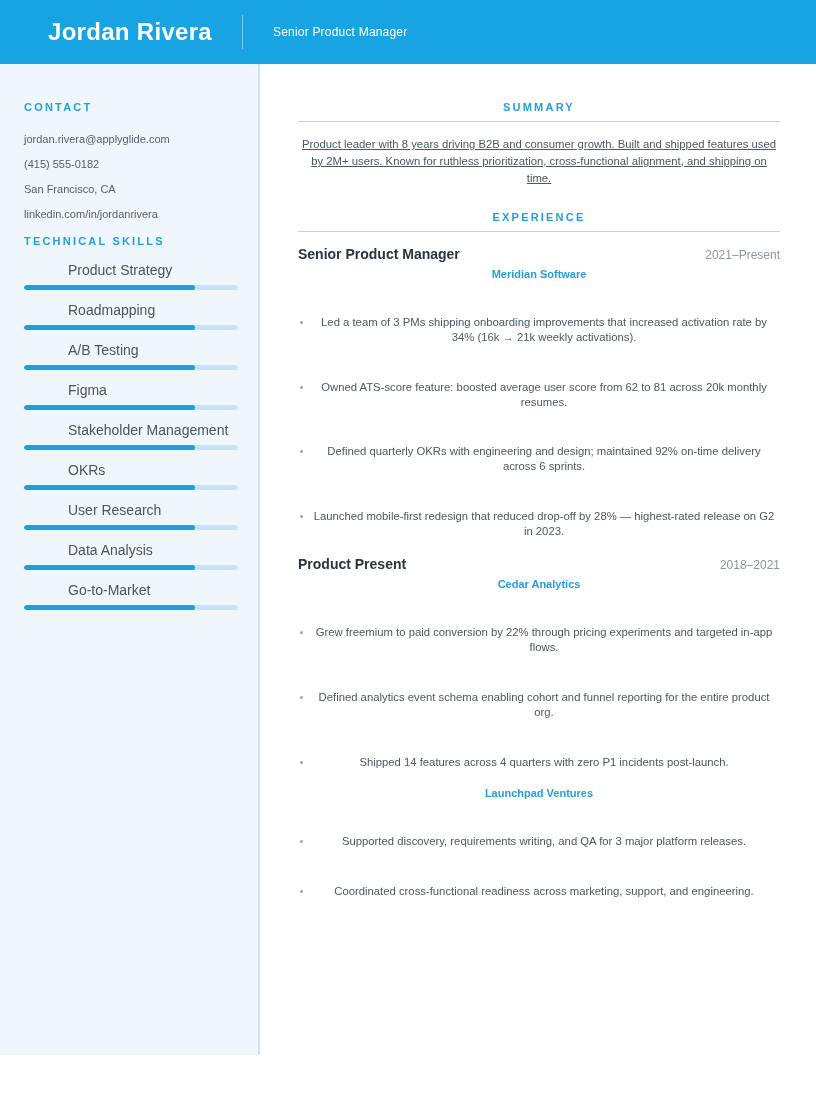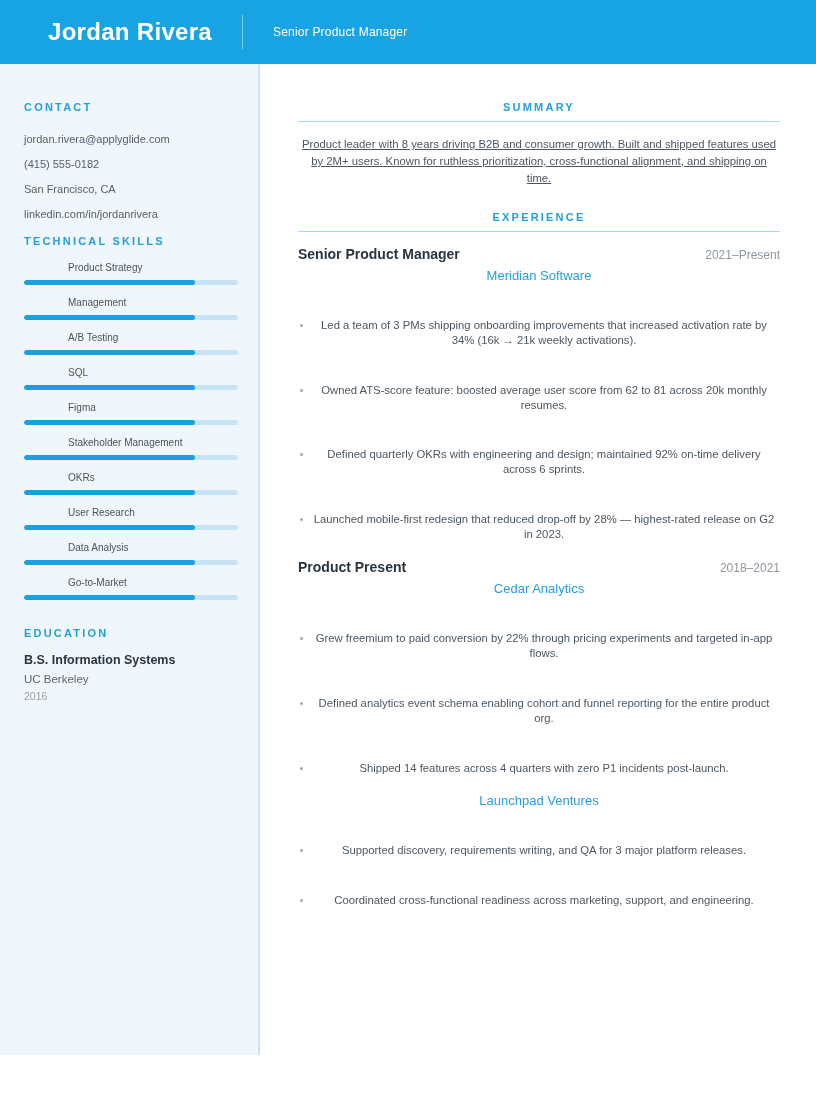--- a/index.html
+++ b/index.html
@@ -58,42 +58,42 @@
   }
 
   
   .contact-list{list-style:none;margin-top:20px;}
   .contact-item{color:#55606B;font-size:11px;line-height:1.1;margin-bottom:13px;}
 
   
   .skills-section{margin-top:15px;}
   .skills-list{margin-top:15px;}
   .skill{margin-bottom:12px;}
-  .skill-label{color:#4A545E;font-size:10px;margin-bottom:7px;padding-left:44px;}
+  .skill-label{color:#4A545E;font-size:14px;margin-bottom:7px;padding-left:44px;}
   .skill-track{height:5px;background:var(--bar-track);border-radius:3px;overflow:hidden;}
   .skill-fill{height:100%;background:var(--bar-fill);border-radius:3px;}
 
   
   .education-section{margin-top:27px;}
   .edu-degree{color:var(--ink);font-size:12.5px;font-weight:bold;margin-top:14px;}
   .edu-school{color:#5A646D;font-size:11.5px;margin-top:6px;}
   .edu-year{color:#97A1A9;font-size:10.5px;margin-top:5px;}
 
   
   .summary-text{
     color:var(--body-text);font-size:11.3px;line-height:1.5;max-width:484px;text-decoration:underline;
   }
 
   
   .experience-section{margin-top:24px;}
   .exp{margin-bottom:17px;}
   .exp-head{display:flex;align-items:baseline;justify-content:space-between;}
   .exp-title{color:var(--ink);font-size:14px;font-weight:bold;}
   .exp-dates{color:var(--muted);font-size:12px;}
-  .exp-company{color:var(--accent);font-size:13px;font-weight:normal;margin-top:6px;}
+  .exp-company{color:var(--accent);font-size:11px;font-weight:bold;margin-top:6px;}
   .exp-bullets{list-style:none;margin-top:9px;}
   .bullet{
     position:relative;color:var(--body-text);font-size:11.3px;line-height:1.32;
     padding-left:14px;margin-bottom:4px;max-width:478px;margin-top:35px;
   }
   .bullet::before{
     content:"";position:absolute;left:2px;top:6px;width:3px;height:3px;
     border-radius:50%;background:var(--bullet-dot);
   }
 </style>
@@ -125,38 +125,32 @@
       <section class="skills-section">
         <h2 class="side-heading">TECHNICAL SKILLS</h2>
         <div class="skills-list" id="skills-list">
             <div class="skill">
     <div class="skill-label">Product Strategy</div>
     <div class="skill-track">
       <div class="skill-fill" style="width: 80%;"></div>
     </div>
   </div>
             <div class="skill">
-    <div class="skill-label">Management</div>
+    <div class="skill-label">Roadmapping</div>
     <div class="skill-track">
       <div class="skill-fill" style="width: 80%;"></div>
     </div>
   </div>
             <div class="skill">
     <div class="skill-label">A/B Testing</div>
     <div class="skill-track">
       <div class="skill-fill" style="width: 80%;"></div>
     </div>
   </div>
             <div class="skill">
-    <div class="skill-label">SQL</div>
-    <div class="skill-track">
-      <div class="skill-fill" style="width: 80%;"></div>
-    </div>
-  </div>
-            <div class="skill">
     <div class="skill-label">Figma</div>
     <div class="skill-track">
       <div class="skill-fill" style="width: 80%;"></div>
     </div>
   </div>
             <div class="skill">
     <div class="skill-label">Stakeholder Management</div>
     <div class="skill-track">
       <div class="skill-fill" style="width: 80%;"></div>
     </div>
@@ -181,26 +175,20 @@
   </div>
             <div class="skill">
     <div class="skill-label">Go-to-Market</div>
     <div class="skill-track">
       <div class="skill-fill" style="width: 80%;"></div>
     </div>
   </div>
           </div>
       </section>
 
-      <section class="education-section">
-        <h2 class="side-heading">EDUCATION</h2>
-        <div class="edu-degree">B.S. Information Systems</div>
-        <div class="edu-school">UC Berkeley</div>
-        <div class="edu-year">2016</div>
-      </section>
 
     </aside>
 
     <main class="main">
 
       <section class="summary-section">
         <h2 class="main-heading">SUMMARY</h2>
         <p class="summary-text">Product leader with 8 years driving B2B and consumer growth. Built and shipped features used by 2M+ users. Known for ruthless prioritization, cross-functional alignment, and shipping on time.</p>
       </section>
 

